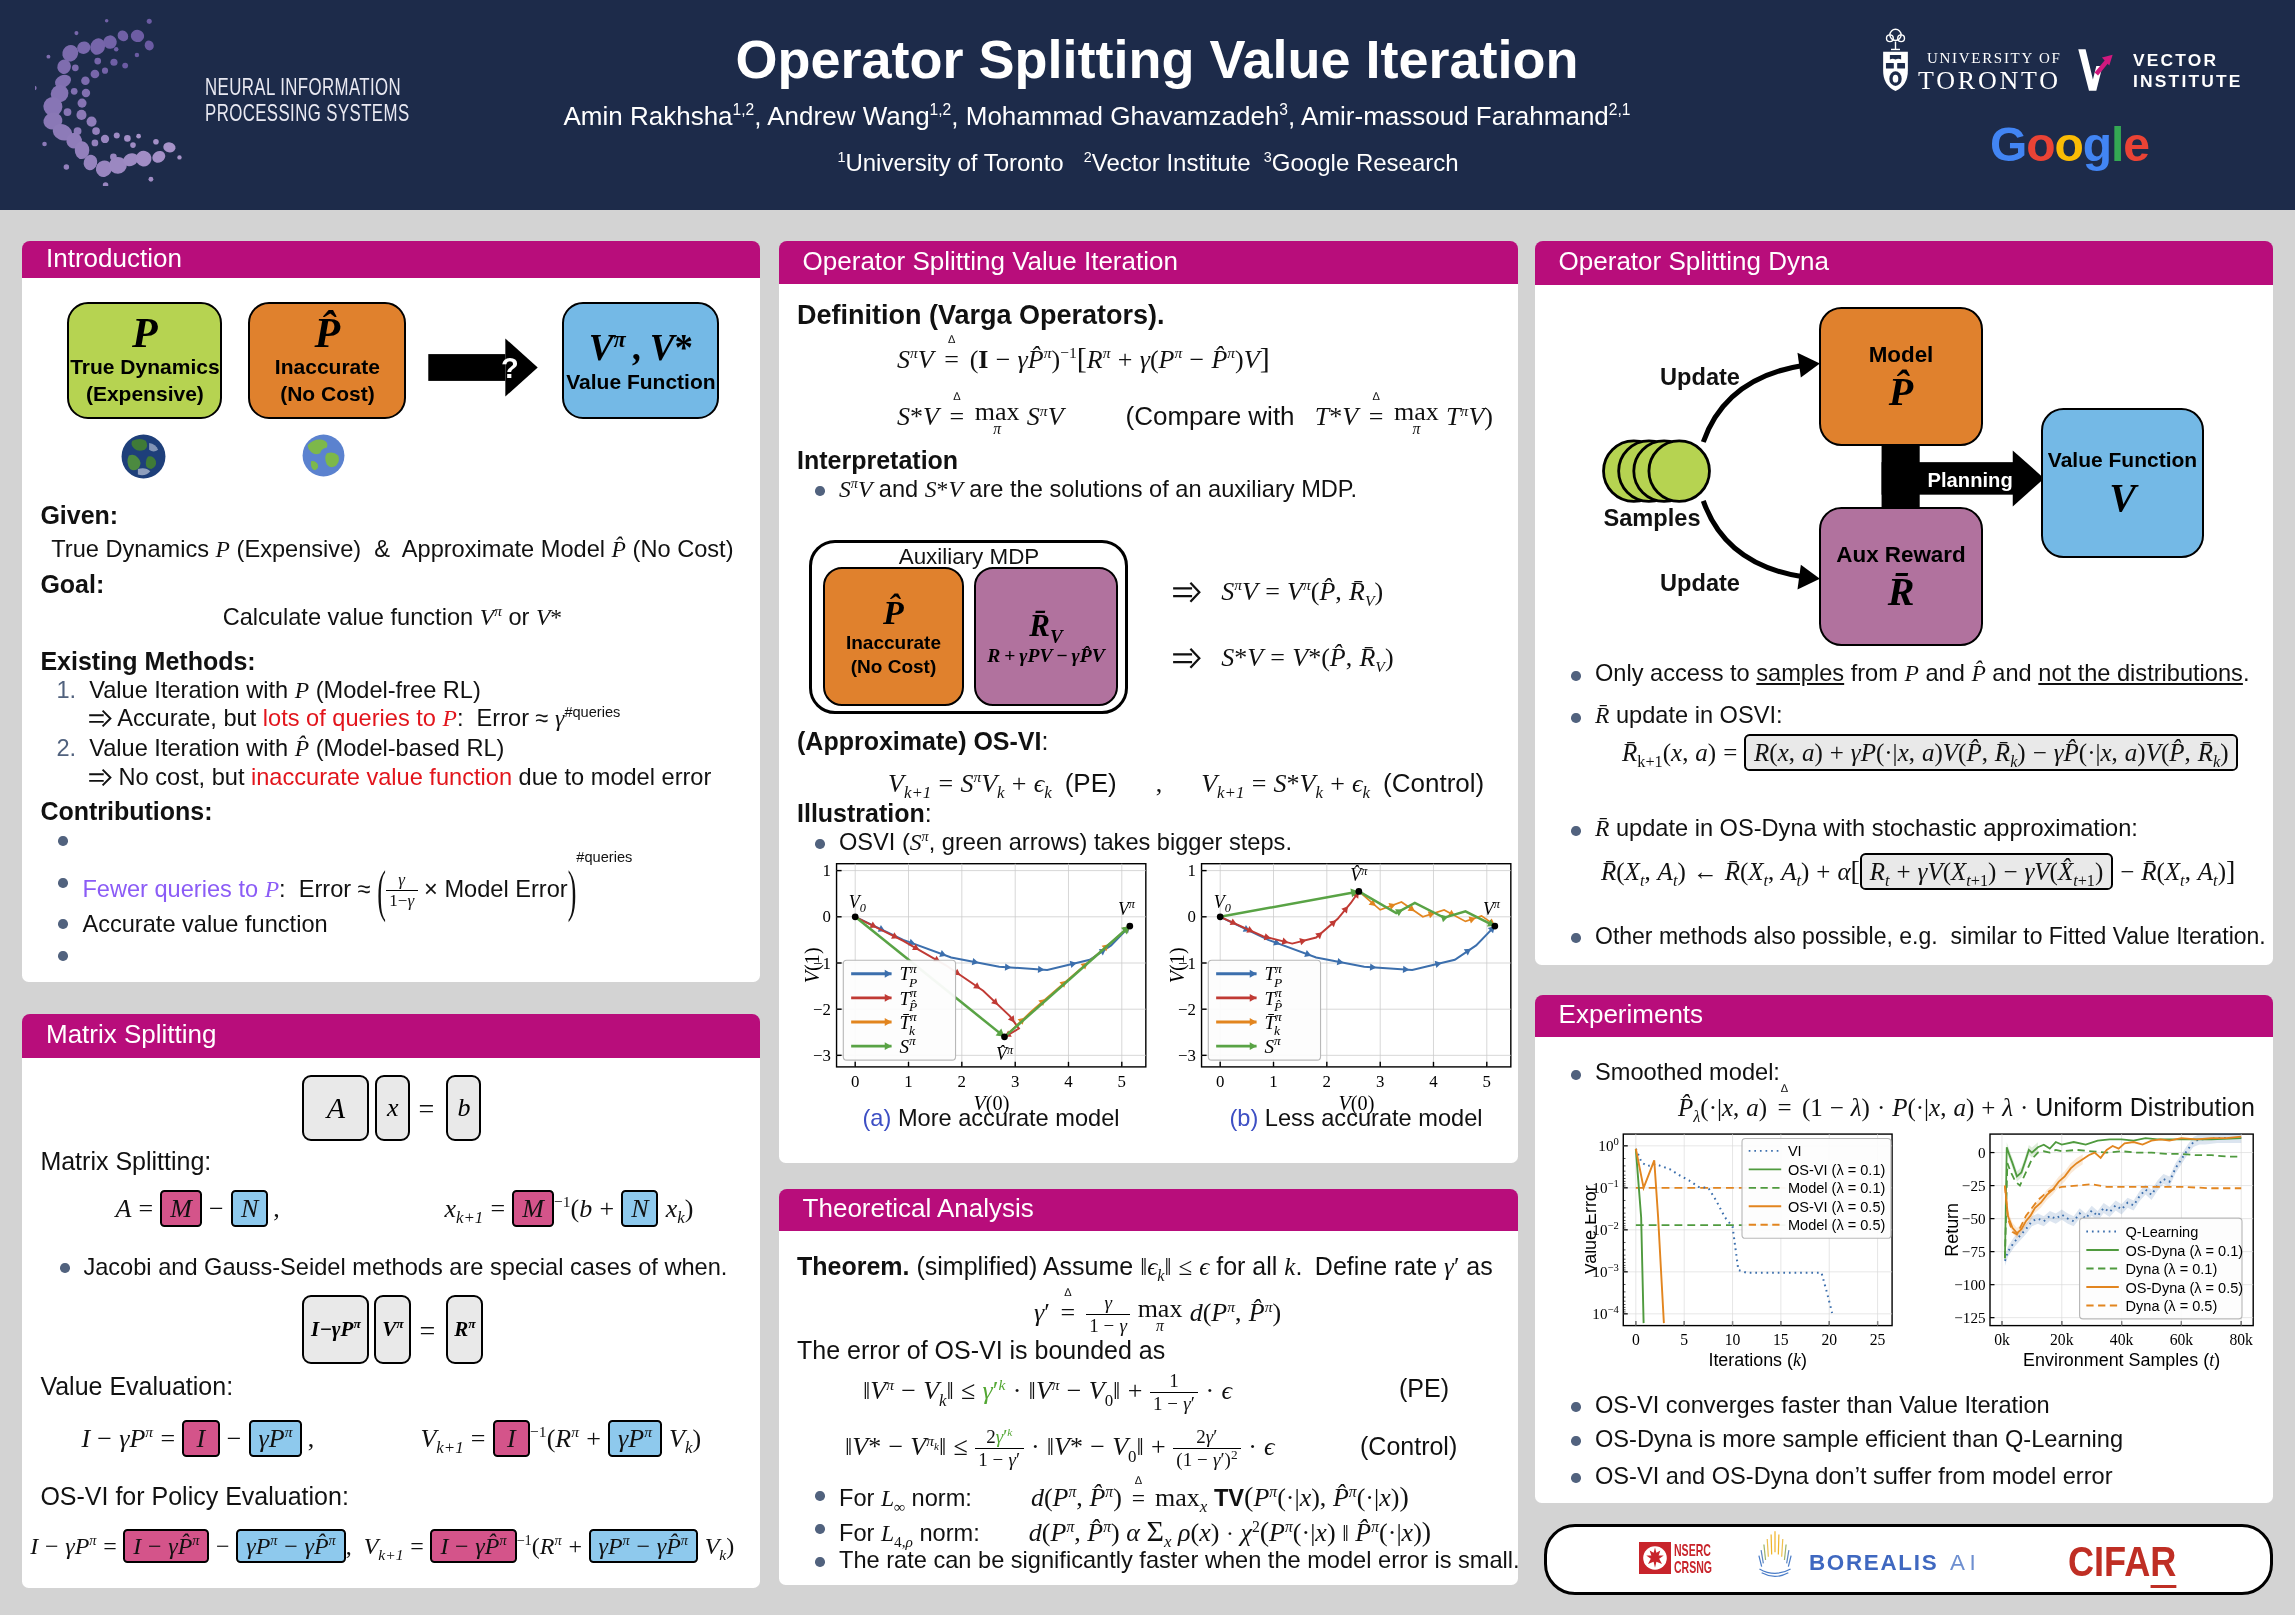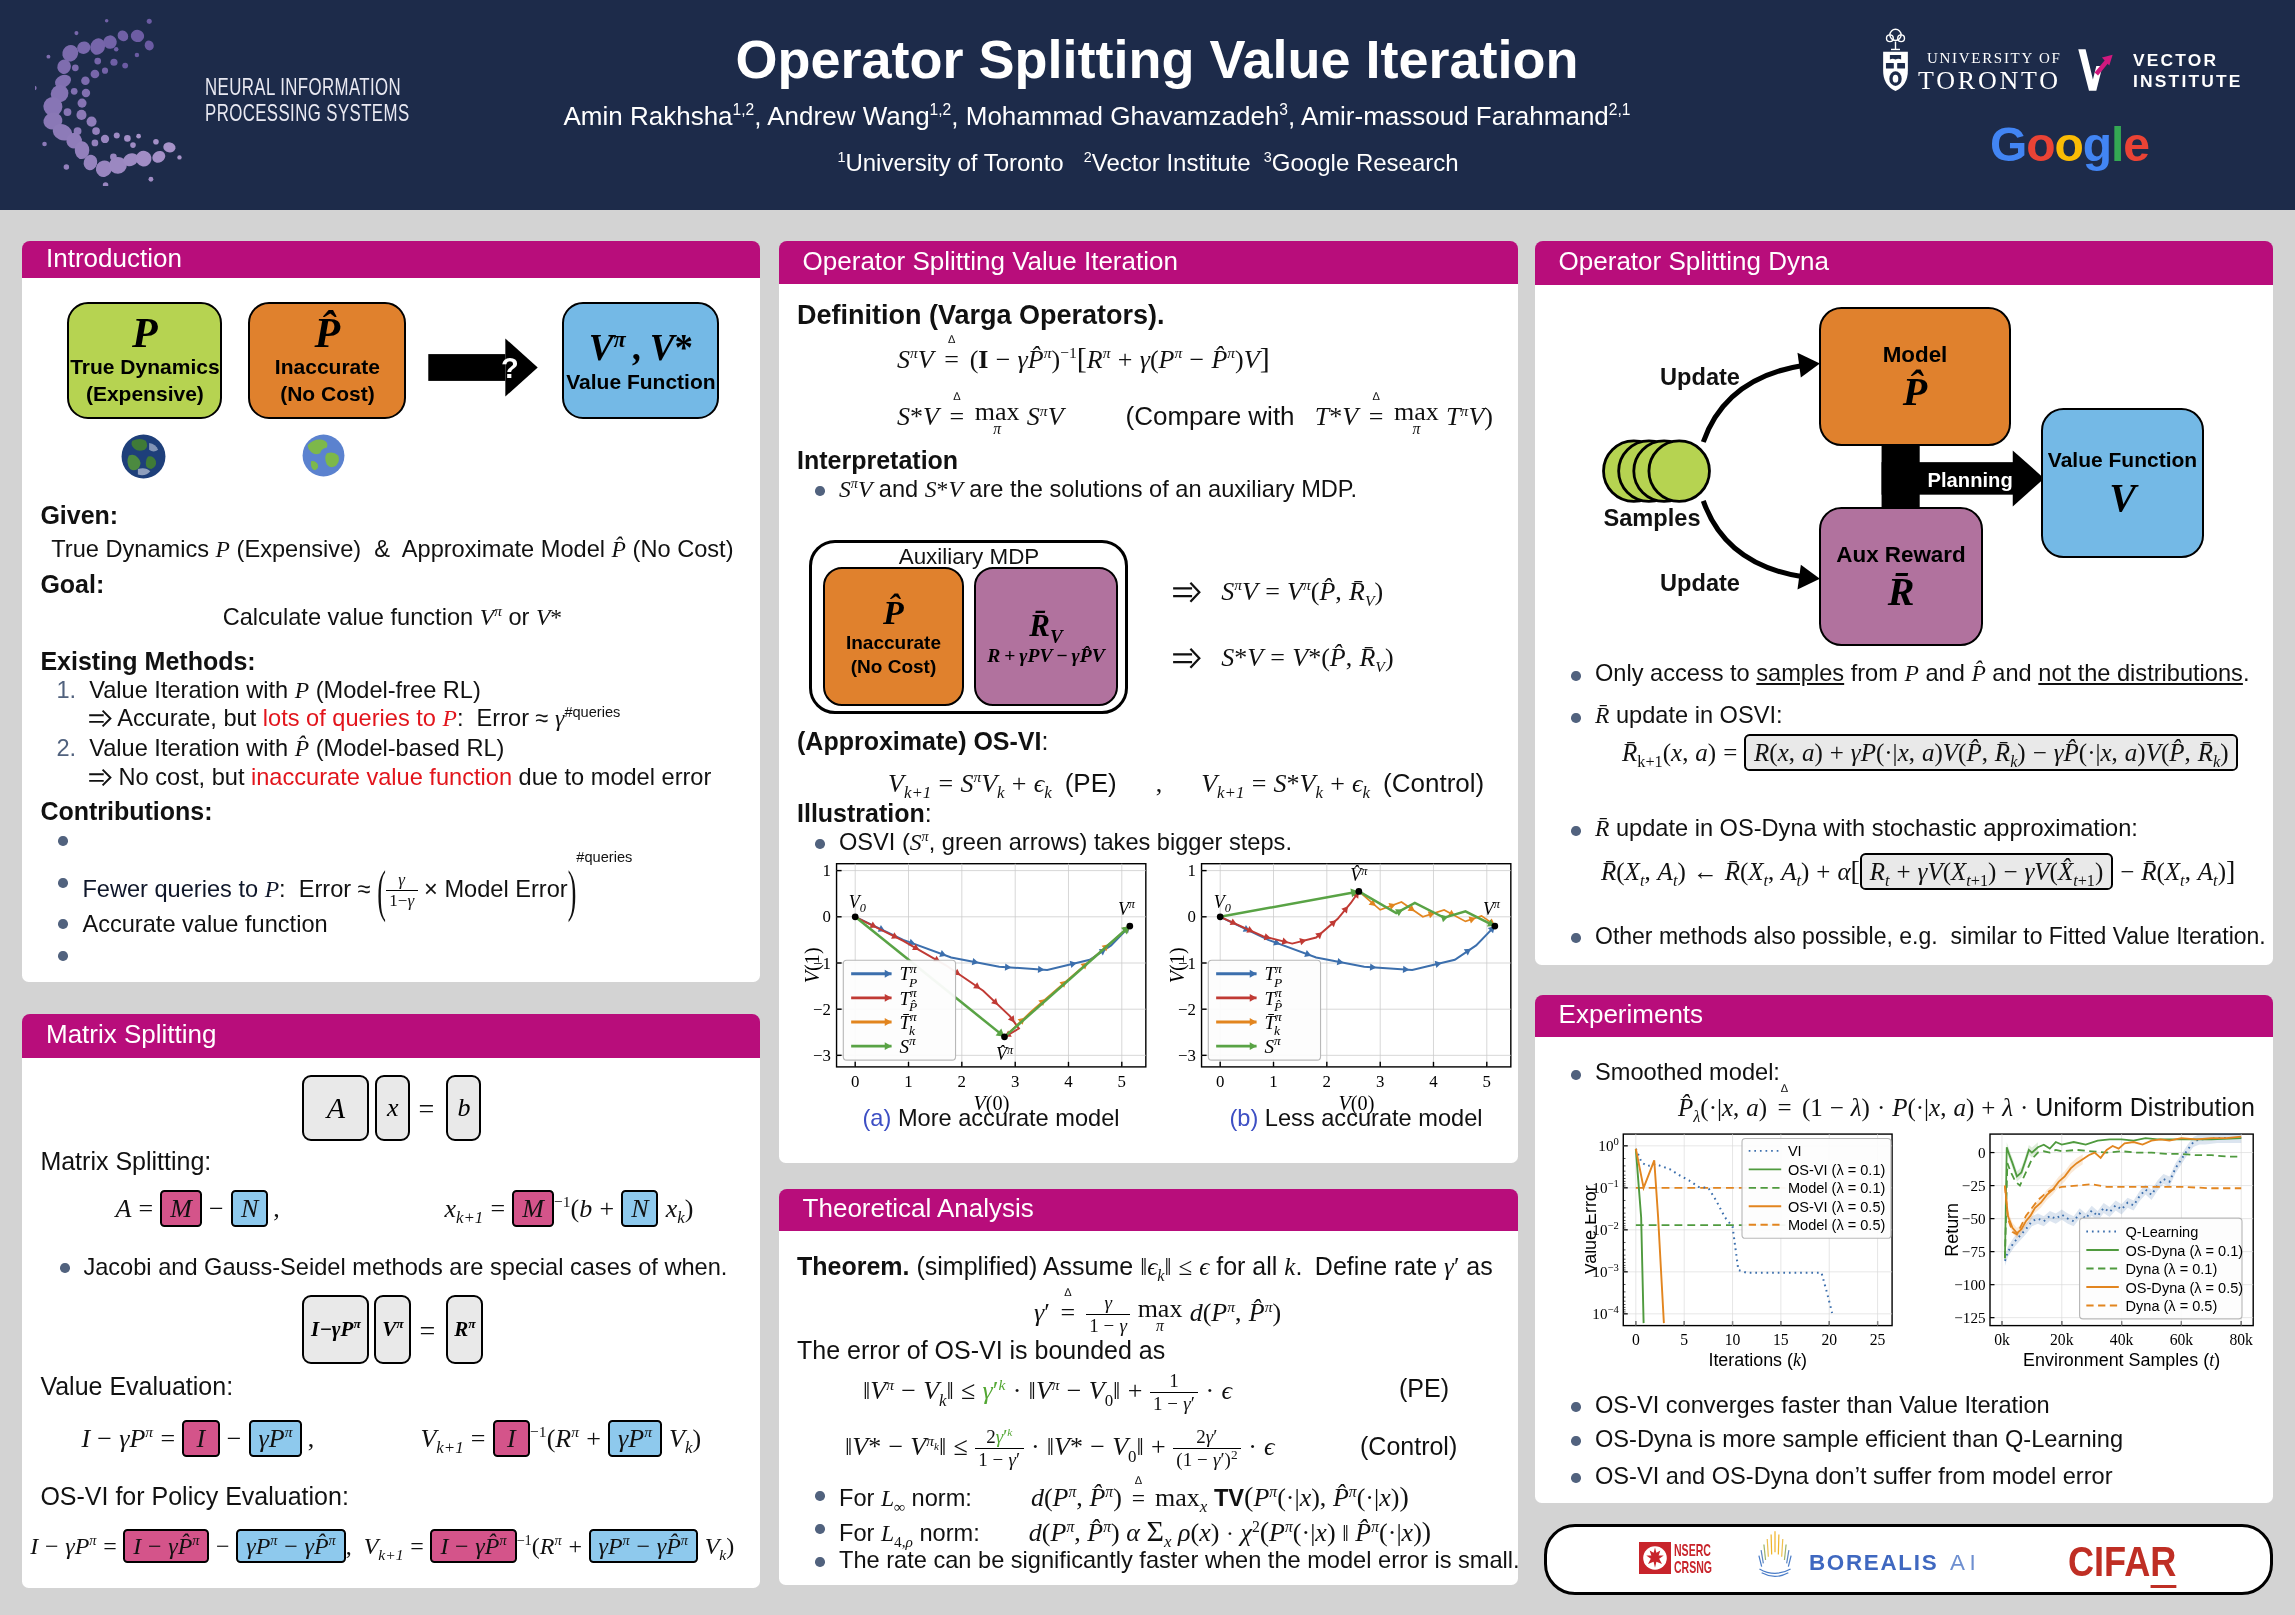--- a/index.html
+++ b/index.html
@@ -7,21 +7,21 @@
 #page{position:relative;width:2295px;height:1616px;background:#d3d3d3}
 #hdr{position:absolute;left:0;top:0;width:2295px;height:210px;background:#1d2b4a}
 .bar{position:absolute;background:#b80d7b;border-radius:7.9px 7.9px 0 0;color:#fff;font-size:26px}
 .bar span{position:absolute;left:23.6px;top:50%;transform:translateY(-54%)}
 .panel{position:absolute;background:#fff;border-radius:0 0 6.7px 6.7px}
 .m{font-family:"Liberation Serif",serif;font-style:italic}
 .mn{font-family:"Liberation Serif",serif;font-style:normal}
 sup,sub{line-height:0}
 .bl{color:#51627e}
 .red{color:#e2151c}
-.grn{color:#0f172a}
+.grn{color:#8b5cf6}
 .bullet{position:absolute;width:9.5px;height:9.5px;border-radius:50%;background:#51627e}
 .t{position:absolute;white-space:nowrap;font-size:23.6px;color:#111}
 .ct{position:absolute;white-space:nowrap;font-size:23.6px;color:#111;transform:translateX(-50%)}
 .bx{position:absolute;border:2.8px solid #000;display:flex;flex-direction:column;align-items:center;justify-content:center;text-align:center}
 .fr{display:inline-block;vertical-align:middle;text-align:center}
 .fr .num{display:block;border-bottom:1.7px solid #000;padding:0 3.4px}
 .fr .den{display:block;padding:0 3.4px}
 .ebox{border:2.2px solid #000;border-radius:4.5px;padding:1.1px 7.9px;display:inline-block}
 .paren{display:inline-block;transform:scaleY(2.2);font-size:26px;font-weight:400;vertical-align:-3.4px;font-family:"Liberation Serif",serif}
 .pk{background:#d4548a}
@@ -465,21 +465,21 @@
     <path d="M300 385 Q340 500 480 521" stroke="#000" stroke-width="9" fill="none"></path>
     <polygon points="508,524 474,499 468,543" fill="#000"></polygon>
     <rect x="618" y="280" width="68" height="120" fill="#000"></rect>
     <rect x="618" y="316" width="240" height="58" fill="#000"></rect>
     <polygon points="852,295 852,395 908,345" fill="#000"></polygon>
     <text x="700" y="360" fill="#fff" font-size="36" font-weight="bold" font-family="Liberation Sans">Planning</text>
   </svg>
   <div class="ct" style="left:117px;top:220px;font-size:23.6px;font-weight:bold">Samples</div>
   <div class="ct" style="left:165px;top:79px;font-size:23.6px;font-weight:bold">Update</div>
   <div class="ct" style="left:165px;top:285px;font-size:23.6px;font-weight:bold">Update</div>
-  <div class="bx" style="left:284px;top:22px;width:192px;height:139px;background:#e0812d;border-radius:22.4px">
+  <div class="bx" style="left:284px;top:22px;width:164px;height:139px;background:#e0812d;border-radius:22.4px">
     <div style="font-size:22.4px;font-weight:bold;line-height:29px">Model</div>
     <div class="m" style="font-size:40px;font-weight:bold;line-height:45px">P̂</div>
   </div>
   <div class="bx" style="left:284px;top:222px;width:164px;height:139px;background:#b1729e;border-radius:22.4px">
     <div style="font-size:22.4px;font-weight:bold;line-height:29px">Aux Reward</div>
     <div class="m" style="font-size:40px;font-weight:bold;line-height:45px">R̄</div>
   </div>
   <div class="bx" style="left:506px;top:123px;width:163px;height:150px;background:#74b9e6;border-radius:22.4px">
     <div style="font-size:21px;font-weight:bold;line-height:29px;white-space:nowrap">Value Function</div>
     <div class="m" style="font-size:40px;font-weight:bold;line-height:47px">V</div>

